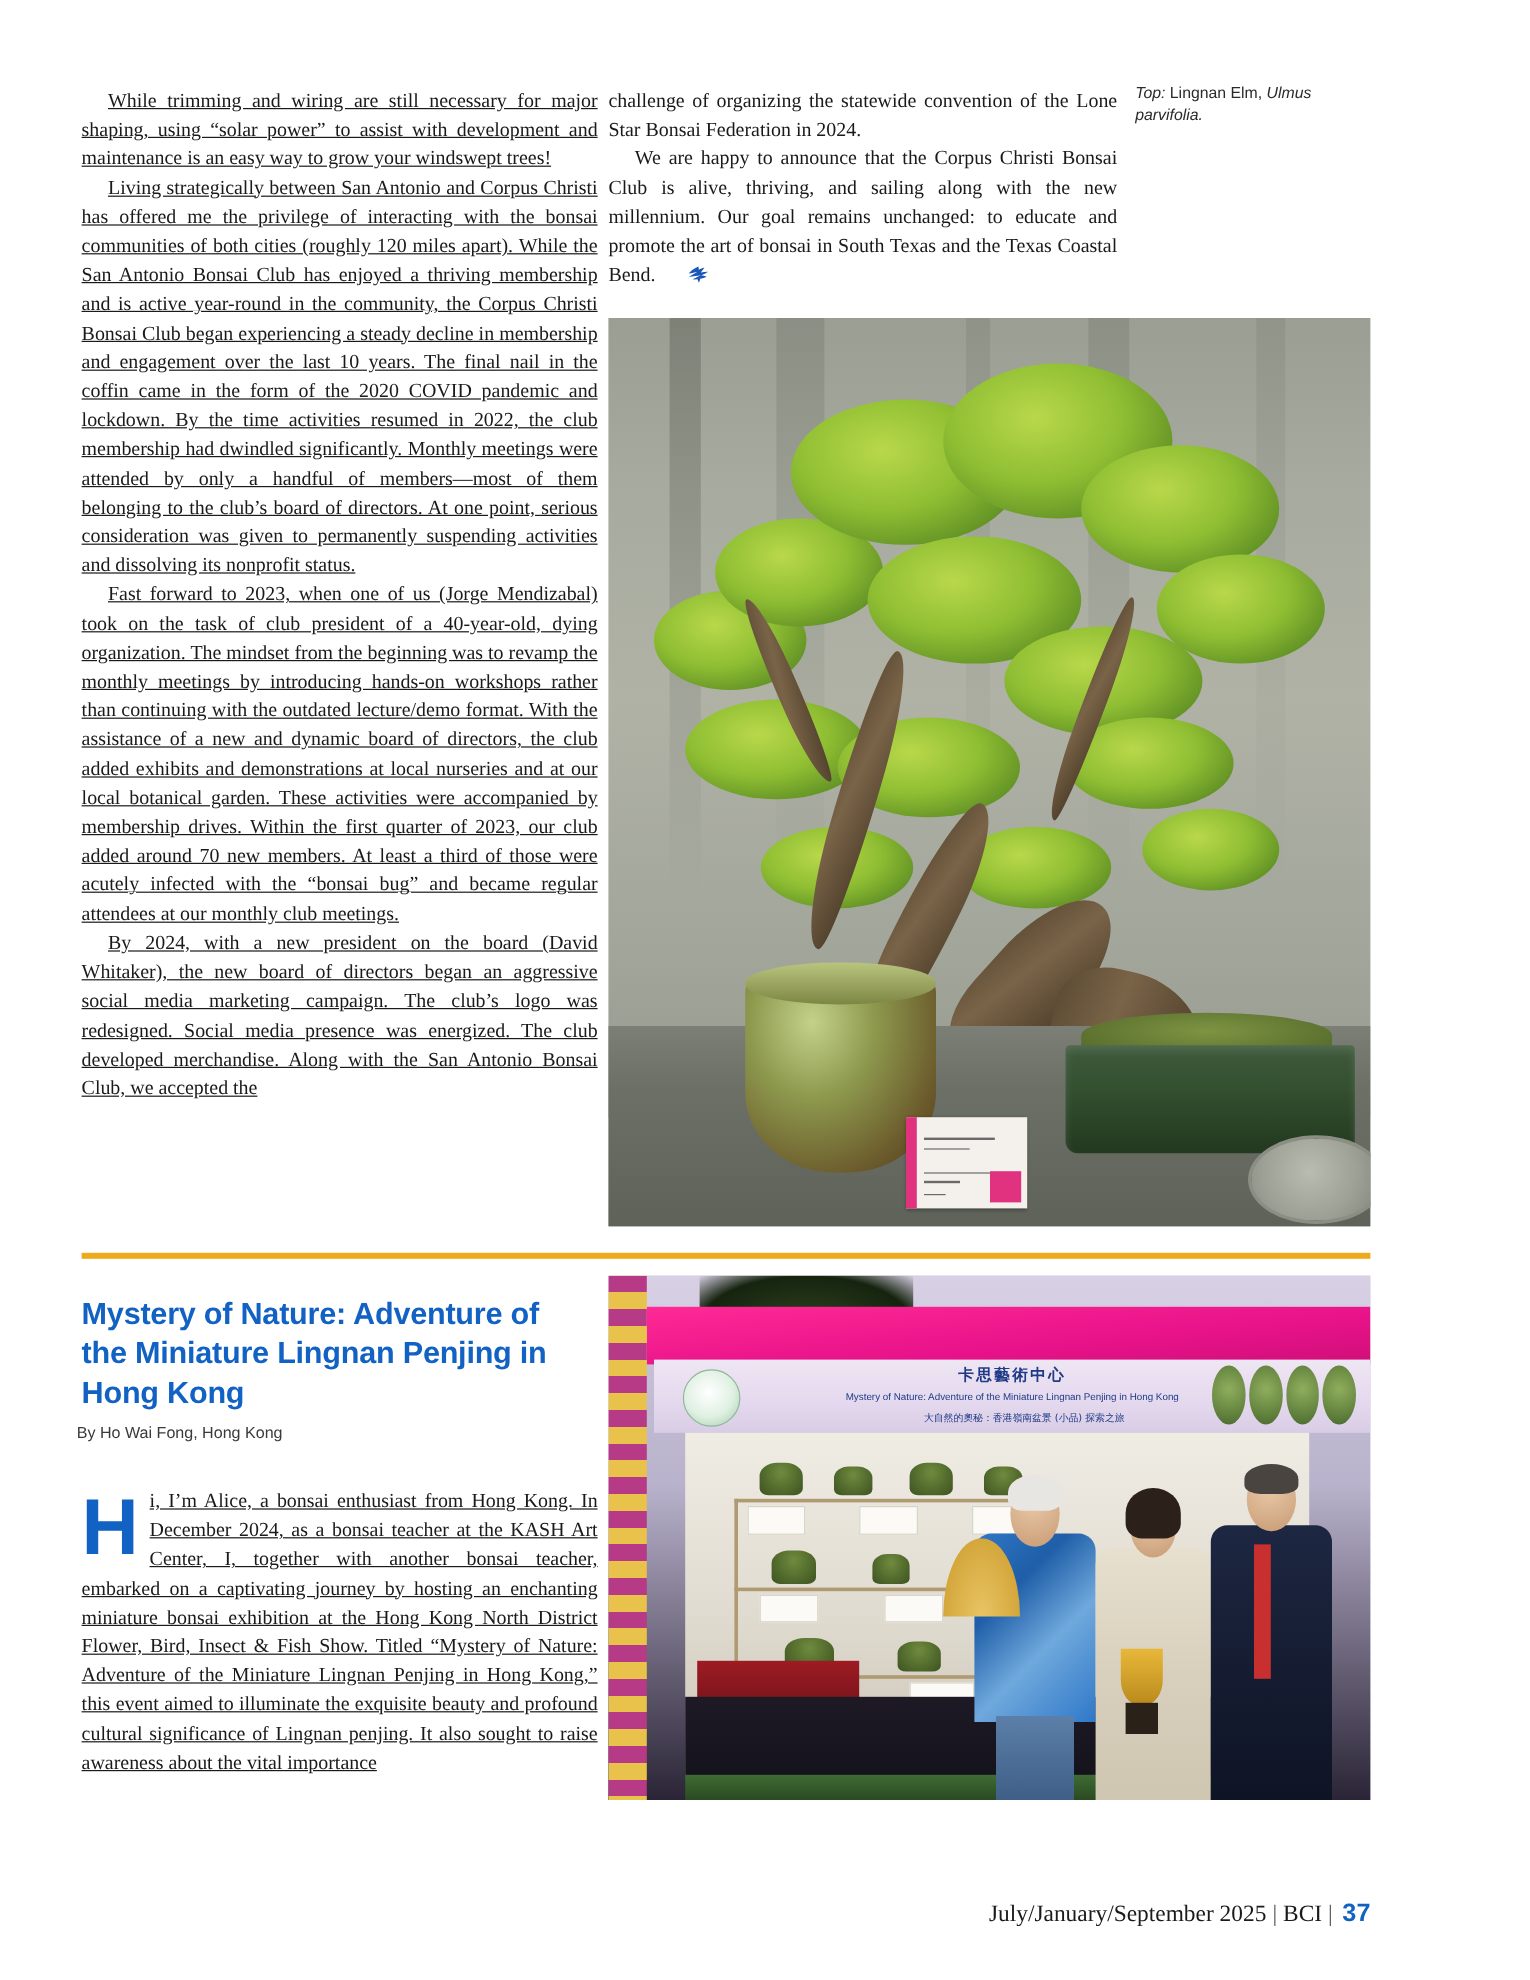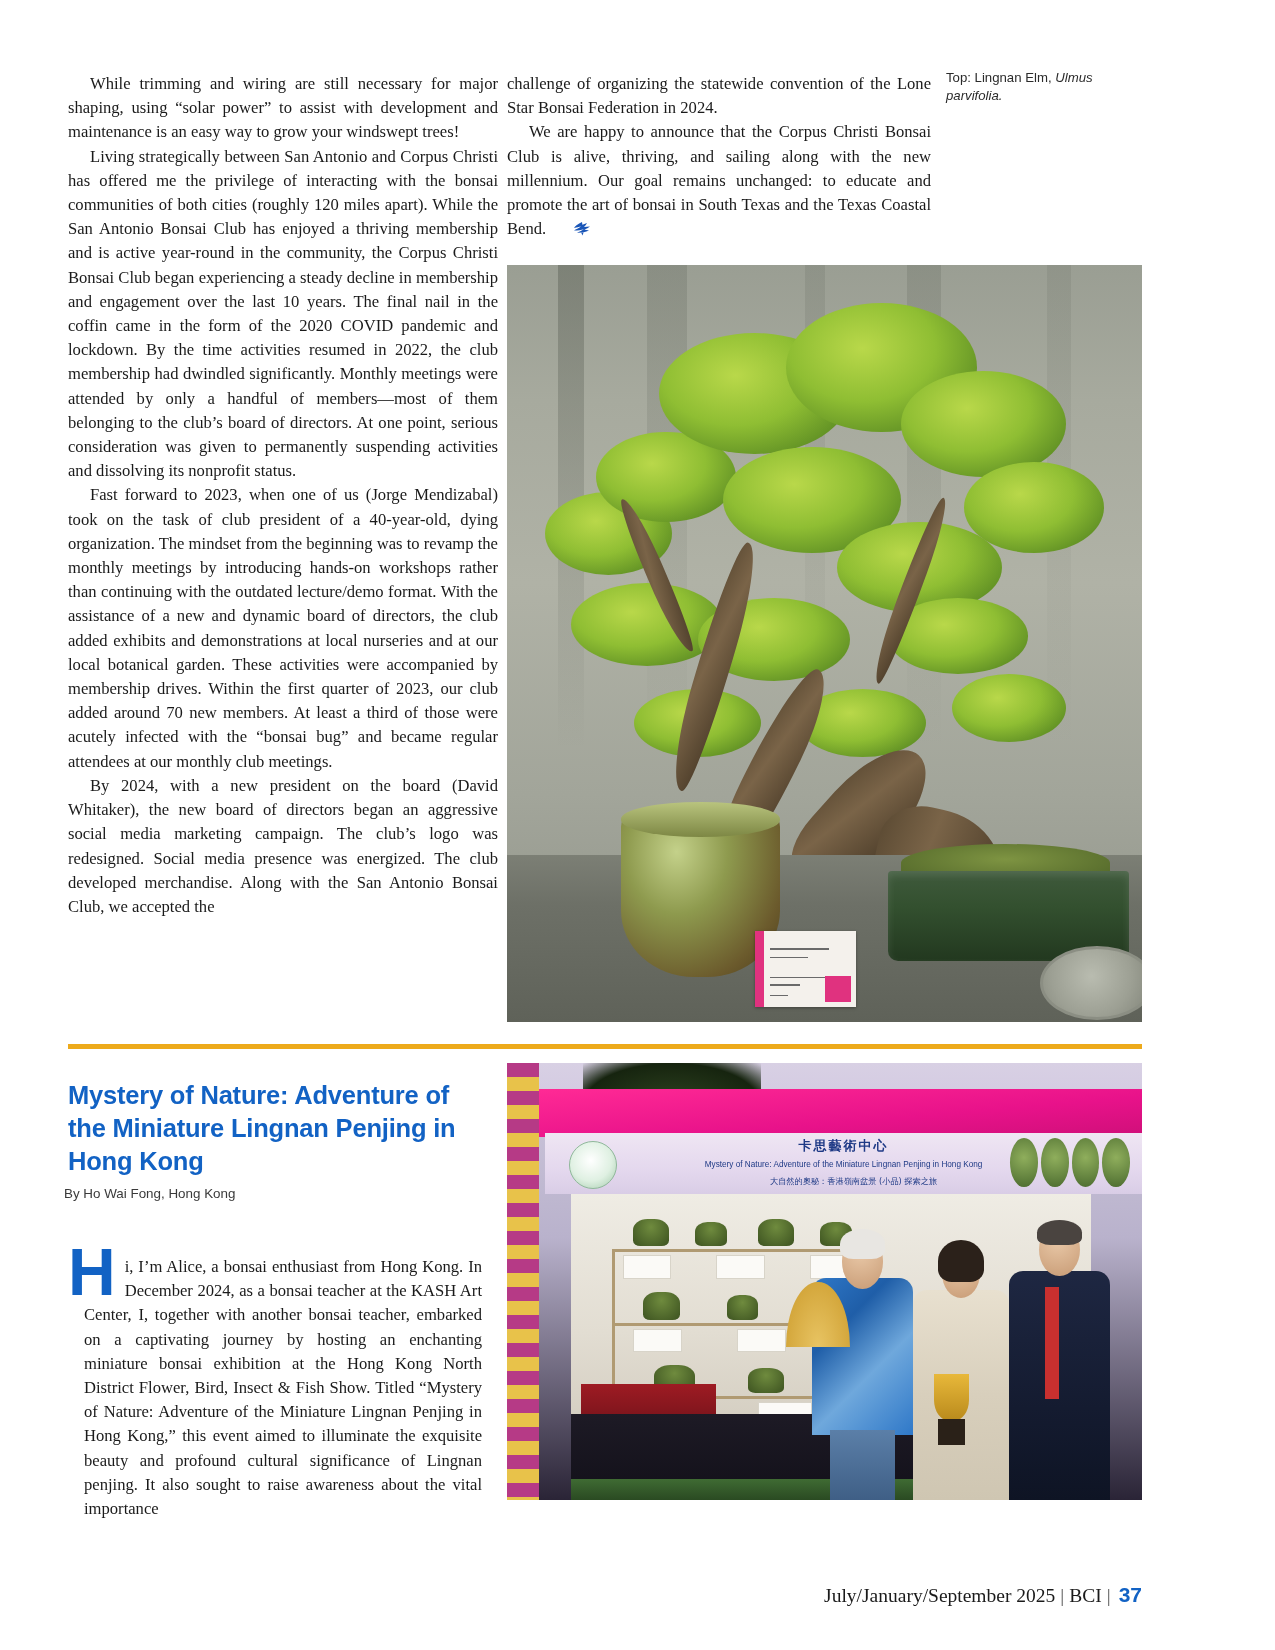--- a/index.html
+++ b/index.html
@@ -30,41 +30,42 @@
   .col p {
     margin: 0;
     text-indent: 22px;
   }
   .col p.noindent { text-indent: 0; }
 
   #col-left-top {
     left: 68px;
     top: 72px;
     width: 430px;
+    text-decoration: underline;
   }
   #col-right-top {
     left: 507px;
     top: 72px;
     width: 424px;
   }
 
   
   .caption {
     position: absolute;
     font-family: "Liberation Sans", sans-serif;
     font-size: 13.2px;
     line-height: 17.5px;
     color: #2b2b2b;
   }
   #caption-top {
     left: 946px;
     top: 69px;
     width: 196px;
   }
-  .caption .lbl { }
+  .caption .lbl { font-style: italic; }
   .caption .sci { font-style: italic; }
 
   
   .leaf-mark {
     display: inline-block;
     width: 20px;
     height: 15px;
     vertical-align: -2px;
     margin-left: 4px;
   }
@@ -340,21 +341,21 @@
     left: 68px;
     top: 1239px;
     width: 430px;
     font-family: "Liberation Serif", serif;
     font-size: 16.6px;
     line-height: 24.2px;
     color: #1a1a1a;
     text-align: justify;
     hyphens: auto;
   }
-  #col-left-bottom p { margin: 16px; text-indent: 0; }
+  #col-left-bottom p { margin: 0; text-indent: 0; text-decoration: underline; }
   .dropcap {
     float: left;
     font-family: "Liberation Sans", sans-serif;
     font-weight: bold;
     color: #1262c4;
     font-size: 66px;
     line-height: 54px;
     padding: 4px 9px 0 0;
     margin-top: 2px;
   }

